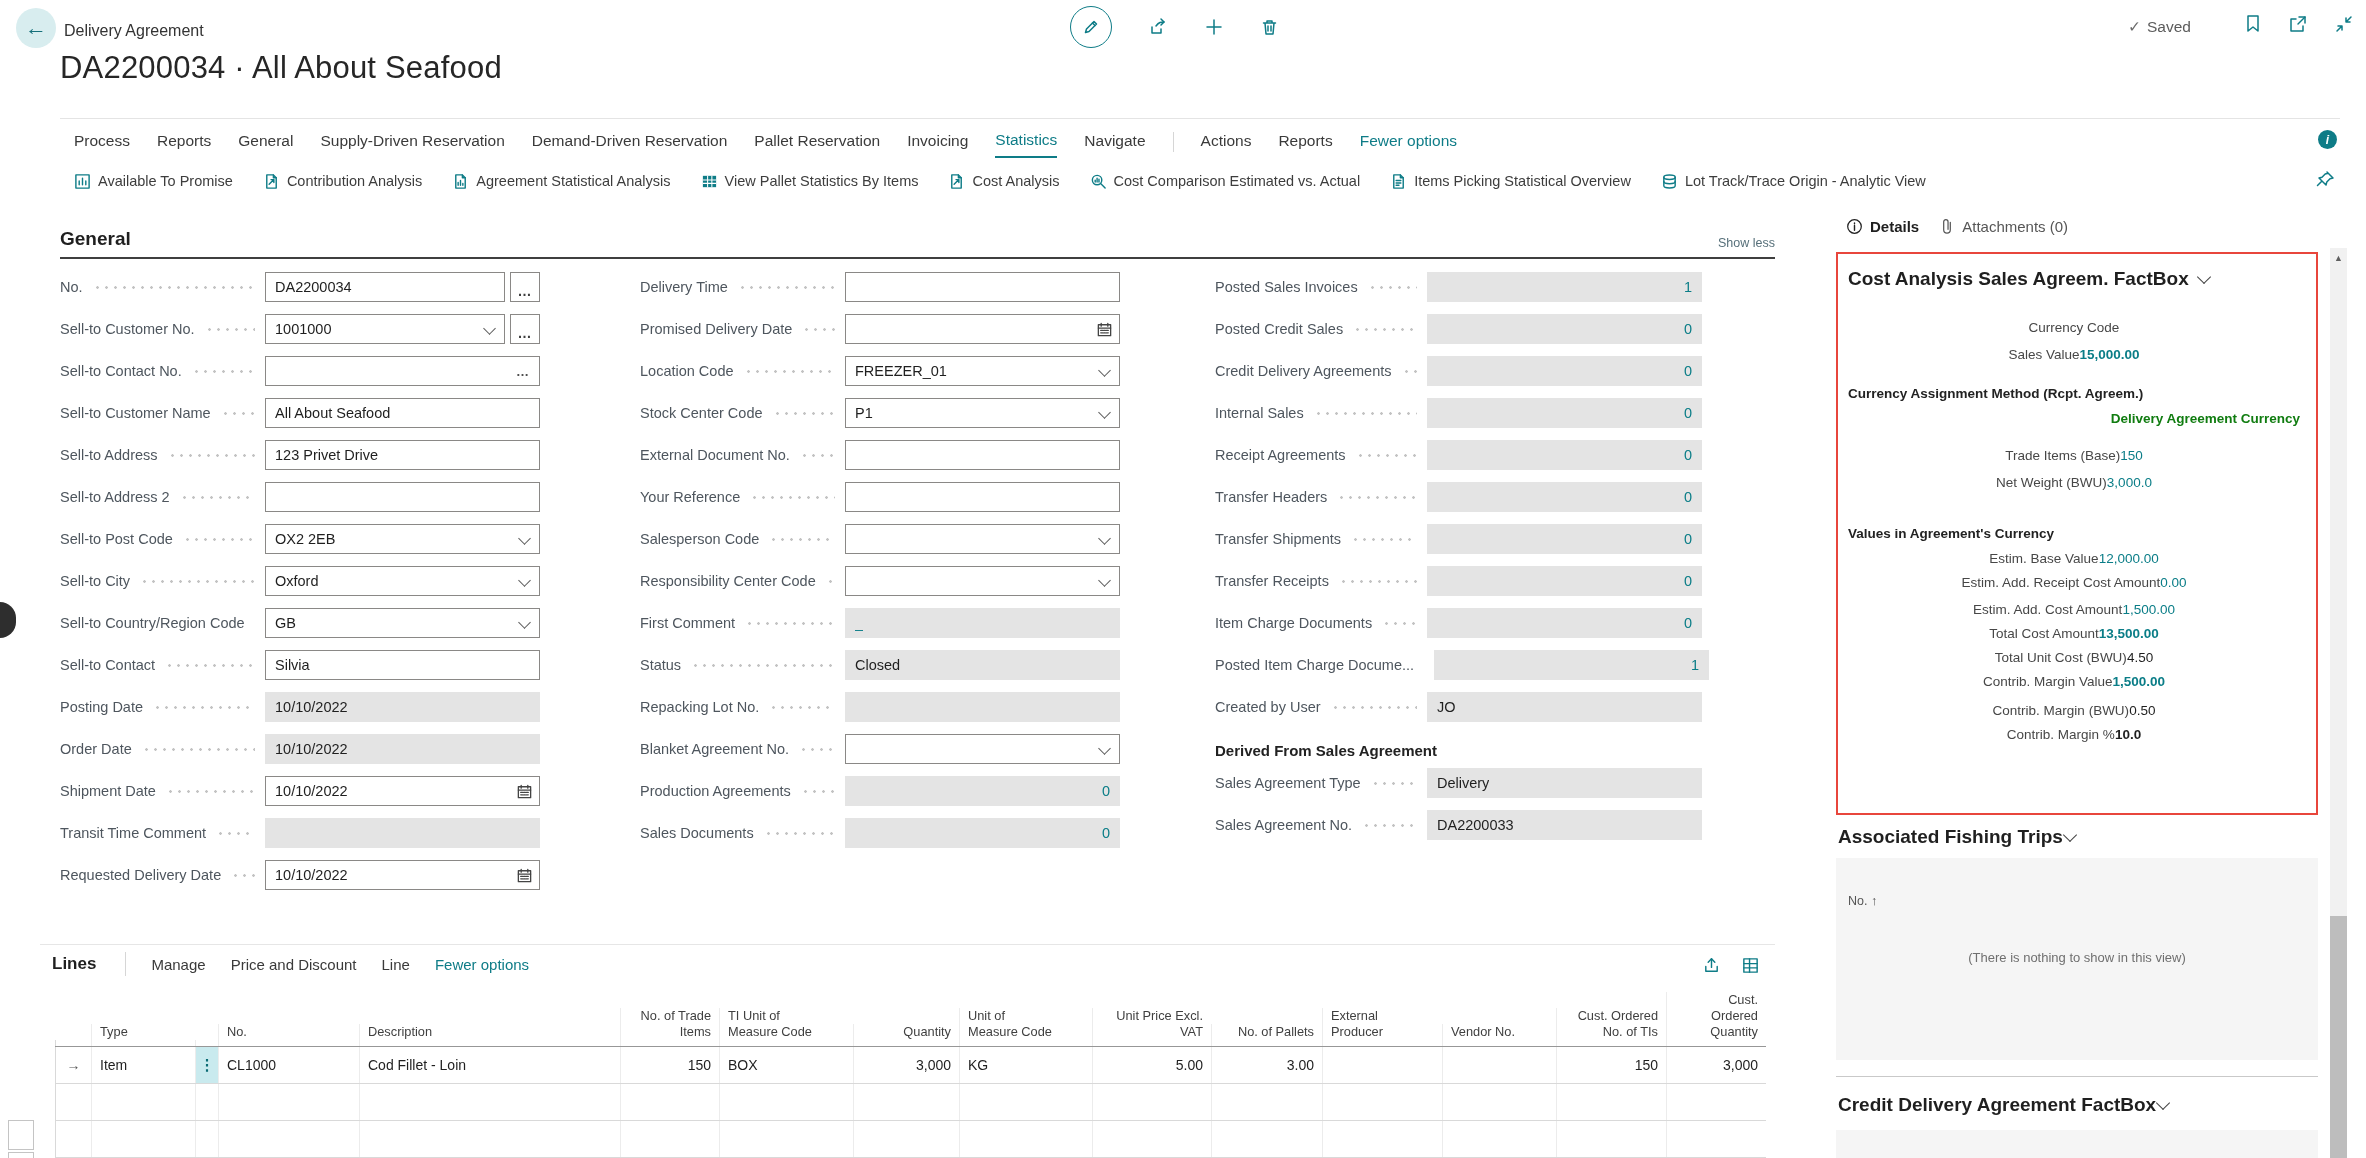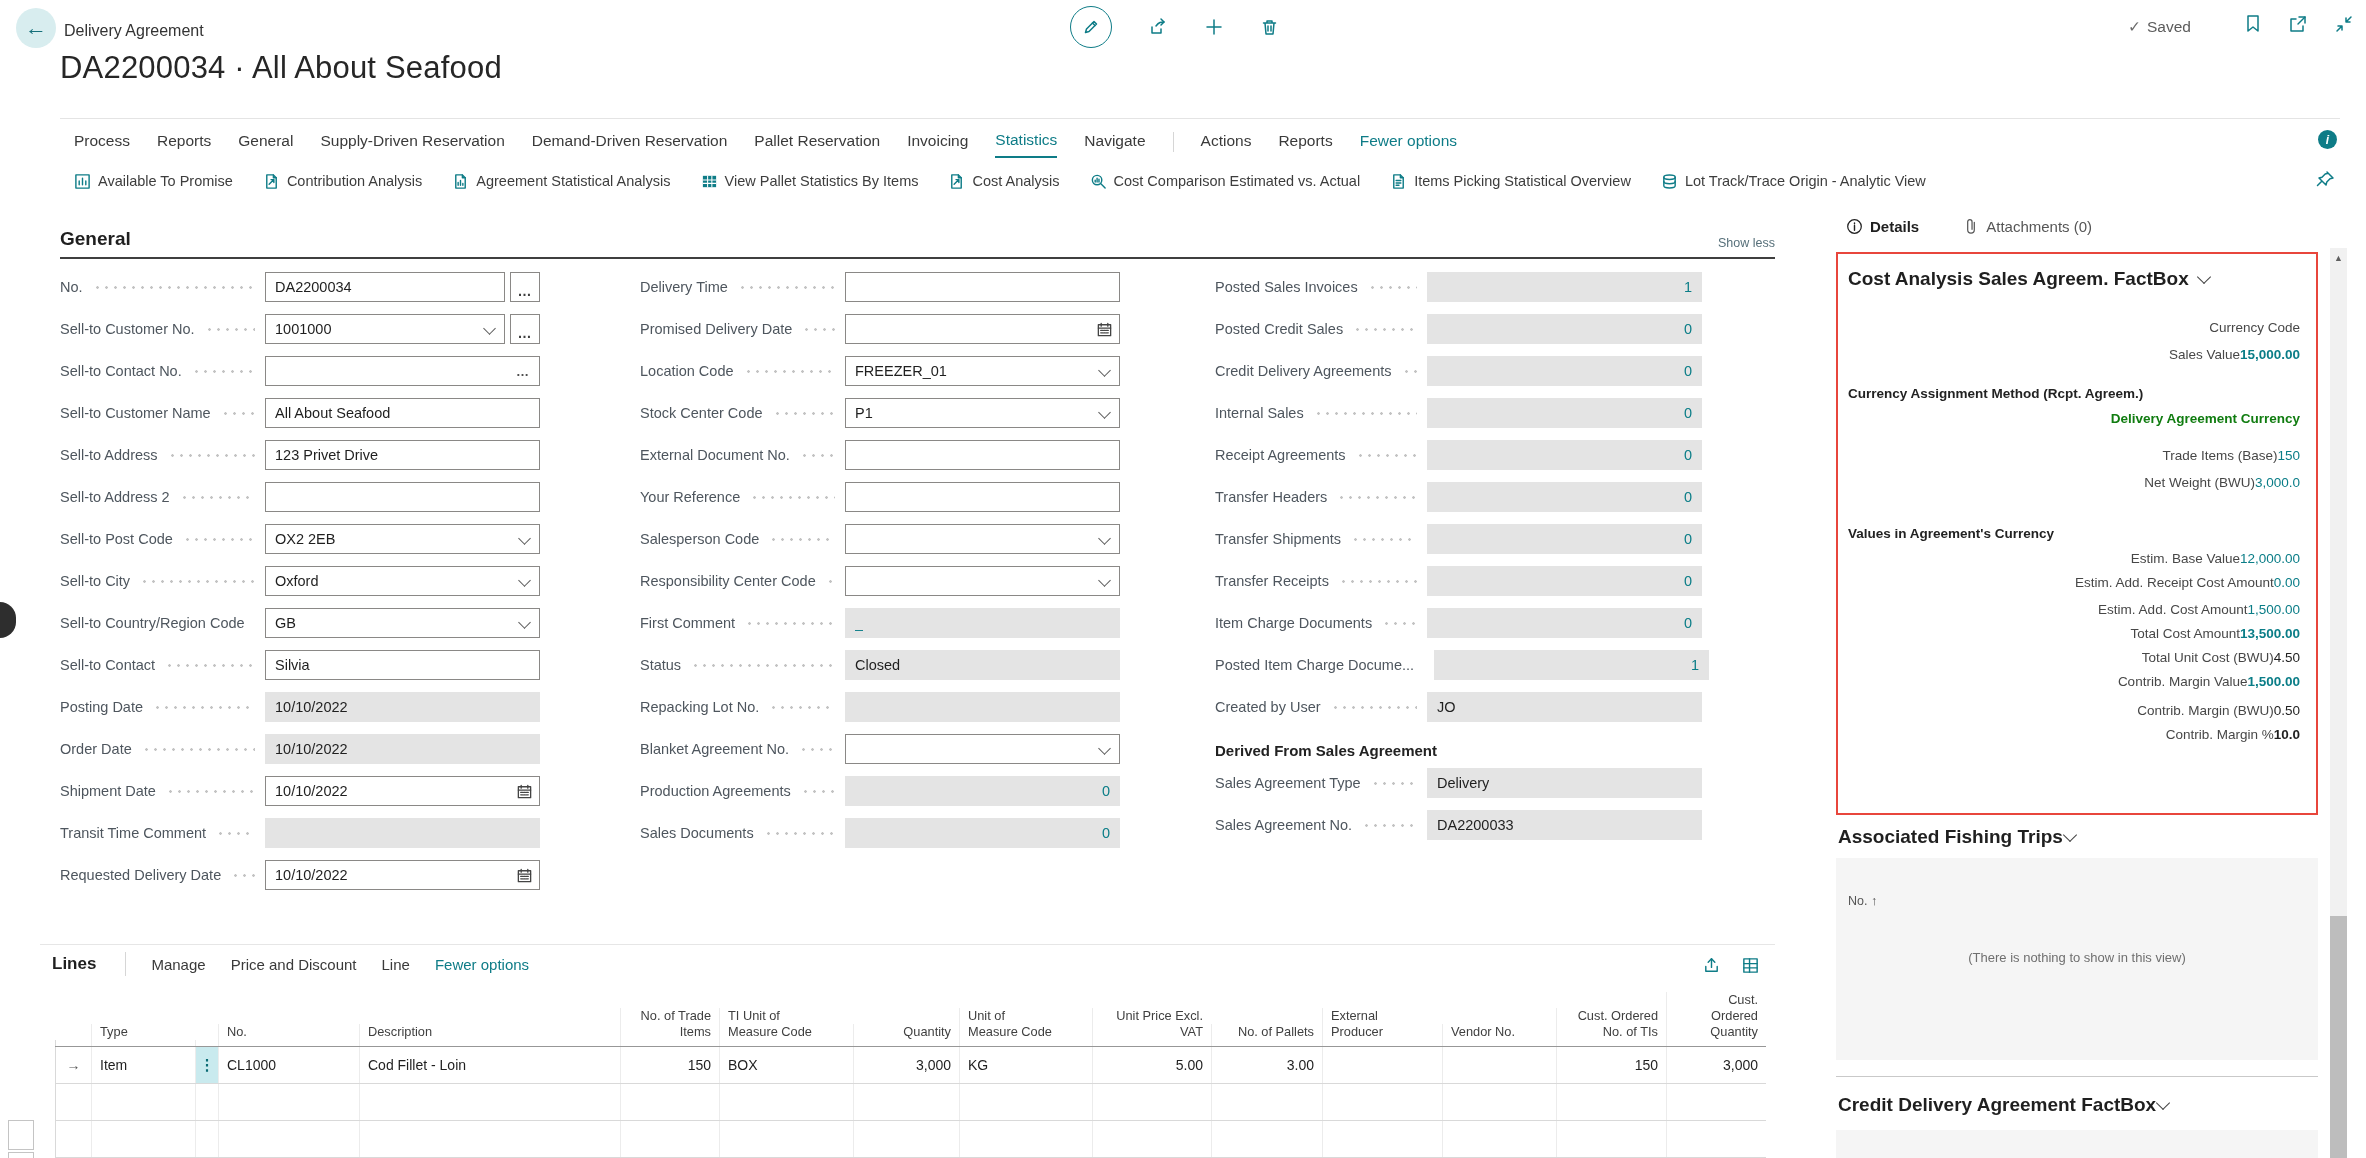--- a/index.html
+++ b/index.html
@@ -93,31 +93,31 @@
   .w-desc{width:261px}.w-nti{width:99px}.w-tiuom{width:134px}.w-qty{width:106px}
   .w-uom{width:133px}.w-price{width:119px}.w-pal{width:111px}.w-ext{width:120px}
   .w-ven{width:114px}.w-coti{width:110px}.w-coq{width:100px}
   .menu-cell{background:#c9eaee;color:#0b6b74;font-weight:700;justify-content:center;
         cursor:pointer;font-size:15px}
   .rowarrow{color:#555;justify-content:center}
   .stub{position:absolute;left:8px;width:24px;height:28px;border:1px solid #c4c4c4;background:#fff}
   .edge{position:absolute;left:0;top:602px;width:16px;height:36px;background:#2e2e2e;
         border-radius:0 18px 18px 0}
   
-  .fb-tabs{position:absolute;left:1846px;top:218px;display:flex;gap:44px;font-size:15px;
+  .fb-tabs{position:absolute;left:1846px;top:218px;display:flex;gap:20px;font-size:15px;
         color:#565656;align-items:center}
   .fb-tab{display:flex;align-items:center;gap:7px;cursor:pointer}
   .fb-tab.active{color:#1f1f1f;font-weight:700}
   .fb-red{position:absolute;left:1836px;top:252px;width:482px;height:563px;
         border:2px solid #e8463c;box-sizing:border-box;padding:12px 16px 0 10px;background:#fff}
   .fb-title{font-size:19px;font-weight:700;color:#1f1f1f;display:flex;align-items:center;
         gap:10px;margin:2px 0 30px;cursor:pointer}
   .fb-chev{width:9px;height:9px;border-right:1.6px solid #444;border-bottom:1.6px solid #444;
         transform:rotate(45deg);margin-top:-4px}
-  .fr{display:flex;justify-content:flex-end;align-items:baseline;font-size:13.5px;
+  .fr{display:flex;justify-content:center;align-items:baseline;font-size:13.5px;
         color:#474747;margin-bottom:12px;line-height:15px}
   .fr .fv{color:#0a7d87}
   .fr .fv.b{font-weight:700}
   .fr .fv.dark{color:#1f1f1f}
   .fb-sub{font-size:13.5px;font-weight:700;color:#222;margin-bottom:10px;line-height:15px}
   .fb-green{font-size:13.5px;font-weight:700;color:#107c10;text-align:right;margin-bottom:22px}
   .gap18{height:12px}
   .fb-sec-title{position:absolute;left:1838px;font-size:19px;font-weight:700;color:#1f1f1f;
         display:flex;align-items:center;gap:2px;cursor:pointer}
   .fb-panel{position:absolute;left:1836px;width:482px;background:#f5f5f5}

